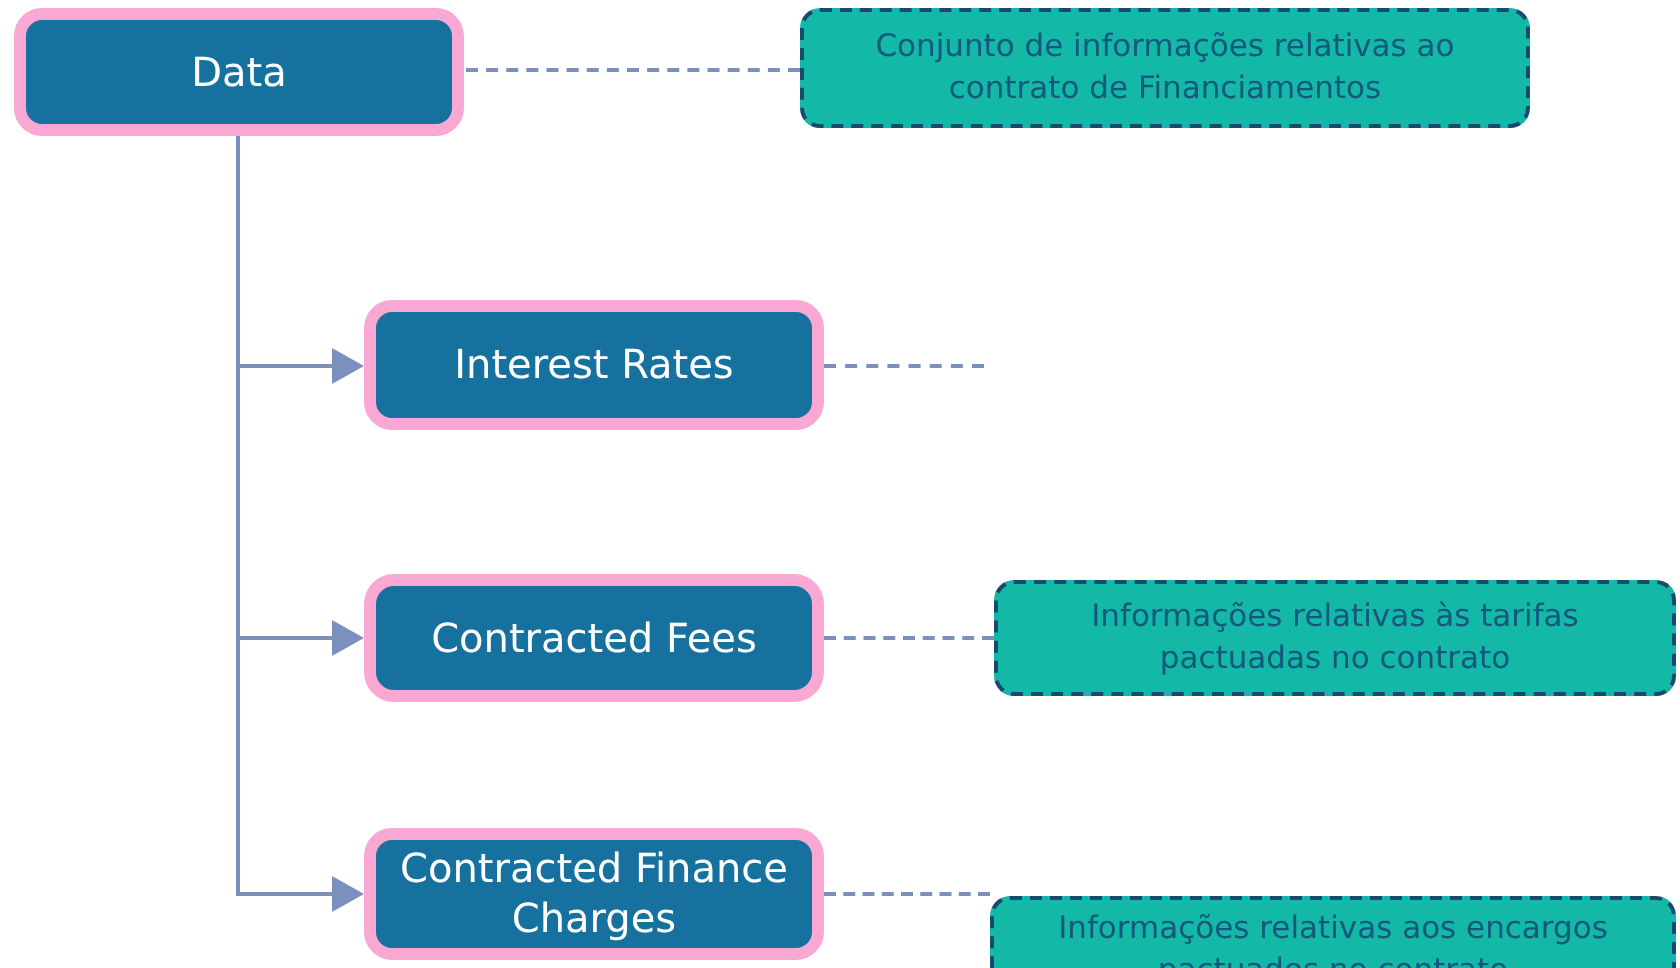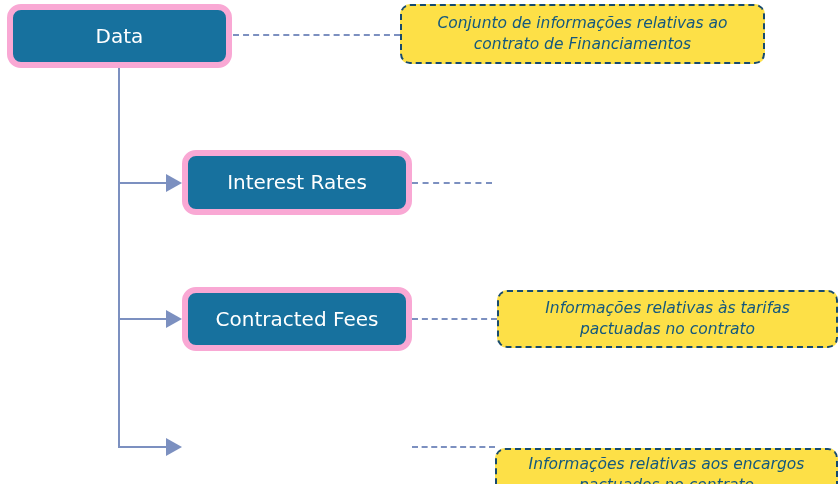--- a/index.html
+++ b/index.html
@@ -14,21 +14,21 @@
     text-align:center;font-size:20px;line-height:1.25;white-space:pre-line;
     padding:0 6px;
   }
 
   
   .ann{
     position:absolute;box-sizing:border-box;
     border:2px dashed #174A6E;border-radius:10px;
     color:#14587E;display:flex;align-items:center;justify-content:center;
     text-align:center;font-size:15.5px;line-height:1.35;white-space:pre-line;
-    padding:2px 6px;background:#fde047;font-style:italic;
+    padding:2px 6px;background:#14b8a6;
   }
 
   
   .dash{position:absolute;height:0;border-top:2px dashed #7C90C0;}
 
   
   .tline{position:absolute;background:#7C90C0;}
 
   
   .arrow{
@@ -51,24 +51,26 @@
 
   <div class="tline" style="left:118px;top:68px;width:2px;height:380px;"></div>
 
   <div class="tline" style="left:118px;top:182px;width:48px;height:2px;"></div>
   <div class="arrow" style="left:166px;top:174px;"></div>
   <div class="node" style="left:182px;top:150px;width:230px;height:65px;">Interest Rates</div>
   <div class="dash" style="left:412px;top:182px;width:80px;"></div>
 
   <div class="tline" style="left:118px;top:318px;width:48px;height:2px;"></div>
   <div class="arrow" style="left:166px;top:310px;"></div>
-  <div class="node" style="left:182px;top:287px;width:230px;height:64px;">Contracted Fees</div>
+  <div class="node" style="left:182px;top:287px;width:230px;height:64px;border-radius:15px;">Contracted Fees</div>
   <div class="dash" style="left:412px;top:318px;width:85px;"></div>
   <div class="ann" style="left:497px;top:290px;width:341px;height:58px;">Informações relativas às tarifas
 pactuadas no contrato</div>
 
   <div class="tline" style="left:118px;top:446px;width:48px;height:2px;"></div>
   <div class="arrow" style="left:166px;top:438px;"></div>
+  <div class="node" style="left:182px;top:414px;width:230px;height:66px;">Contracted Finance
+Charges</div>
   <div class="dash" style="left:412px;top:446px;width:83px;"></div>
   <div class="ann" style="left:495px;top:448px;width:343px;height:54px;">Informações relativas aos encargos
 pactuados no contrato</div>
 
 </div>
 
 </body></html>

